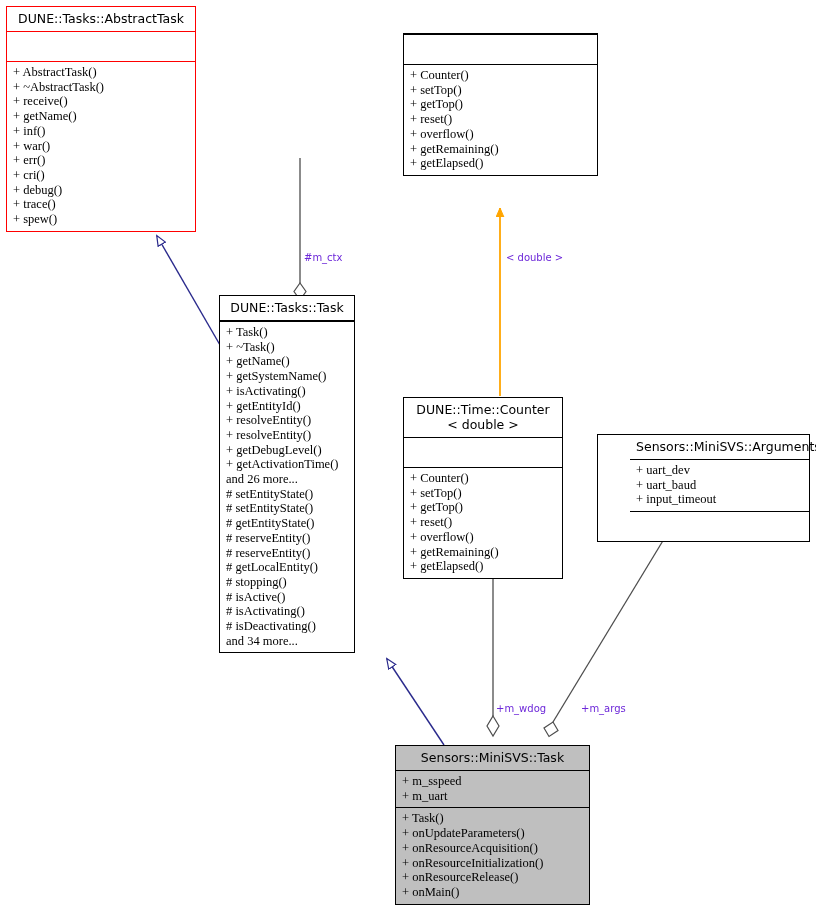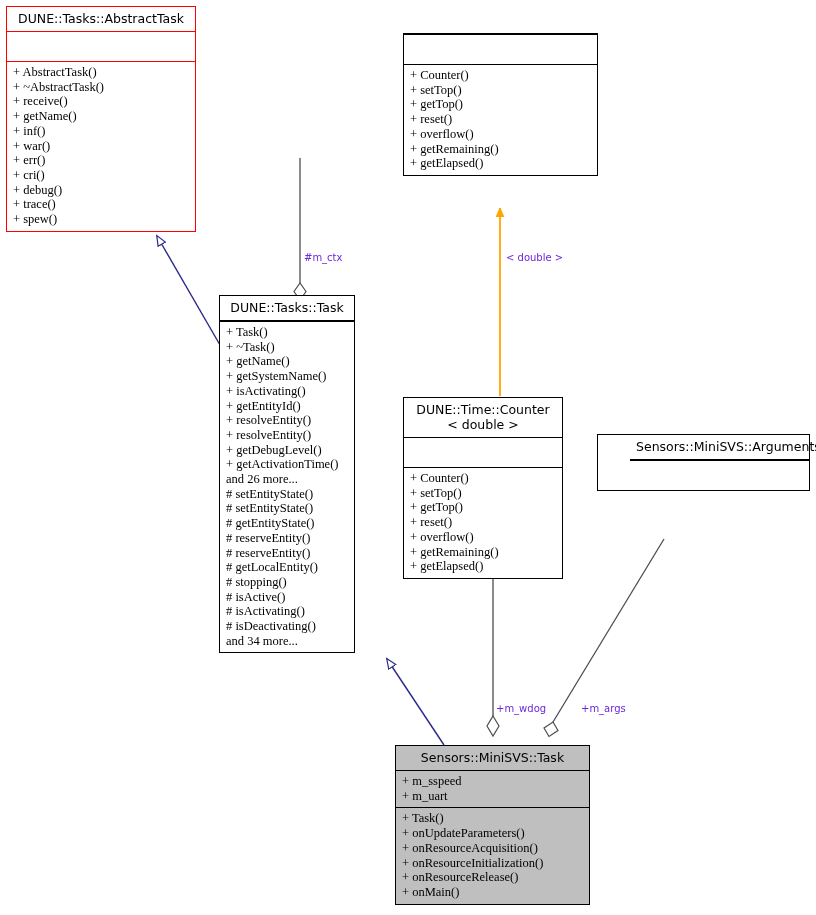--- a/index.html
+++ b/index.html
@@ -197,20 +197,25 @@
       <div class="member">+ reset()</div>
       <div class="member">+ overflow()</div>
       <div class="member">+ getRemaining()</div>
       <div class="member">+ getElapsed()</div>
     </div>
   </div>
 
   <div class="node" style="left:597px; top:434px; width:213px;padding-left:32px;">
     <div class="title-comp">Sensors::MiniSVS::Arguments</div>
     <div class="sep"></div>
+    <div class="compartment">
+      <div class="member">+ uart_dev</div>
+      <div class="member">+ uart_baud</div>
+      <div class="member">+ input_timeout</div>
+    </div>
     <div class="sep"></div>
     <div class="compartment empty-comp"></div>
   </div>
 
   <div class="node gray" style="left:395px; top:745px; width:195px;">
     <div class="title-comp">Sensors::MiniSVS::Task</div>
     <div class="sep"></div>
     <div class="compartment">
       <div class="member">+ m_sspeed</div>
       <div class="member">+ m_uart</div>

